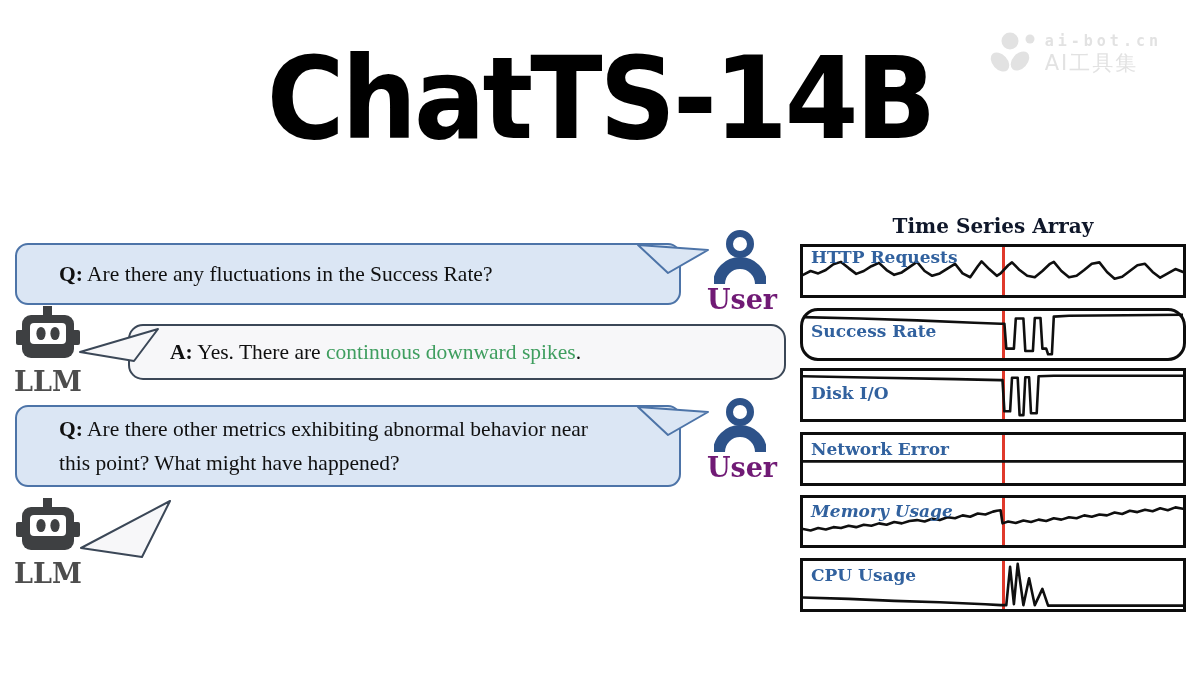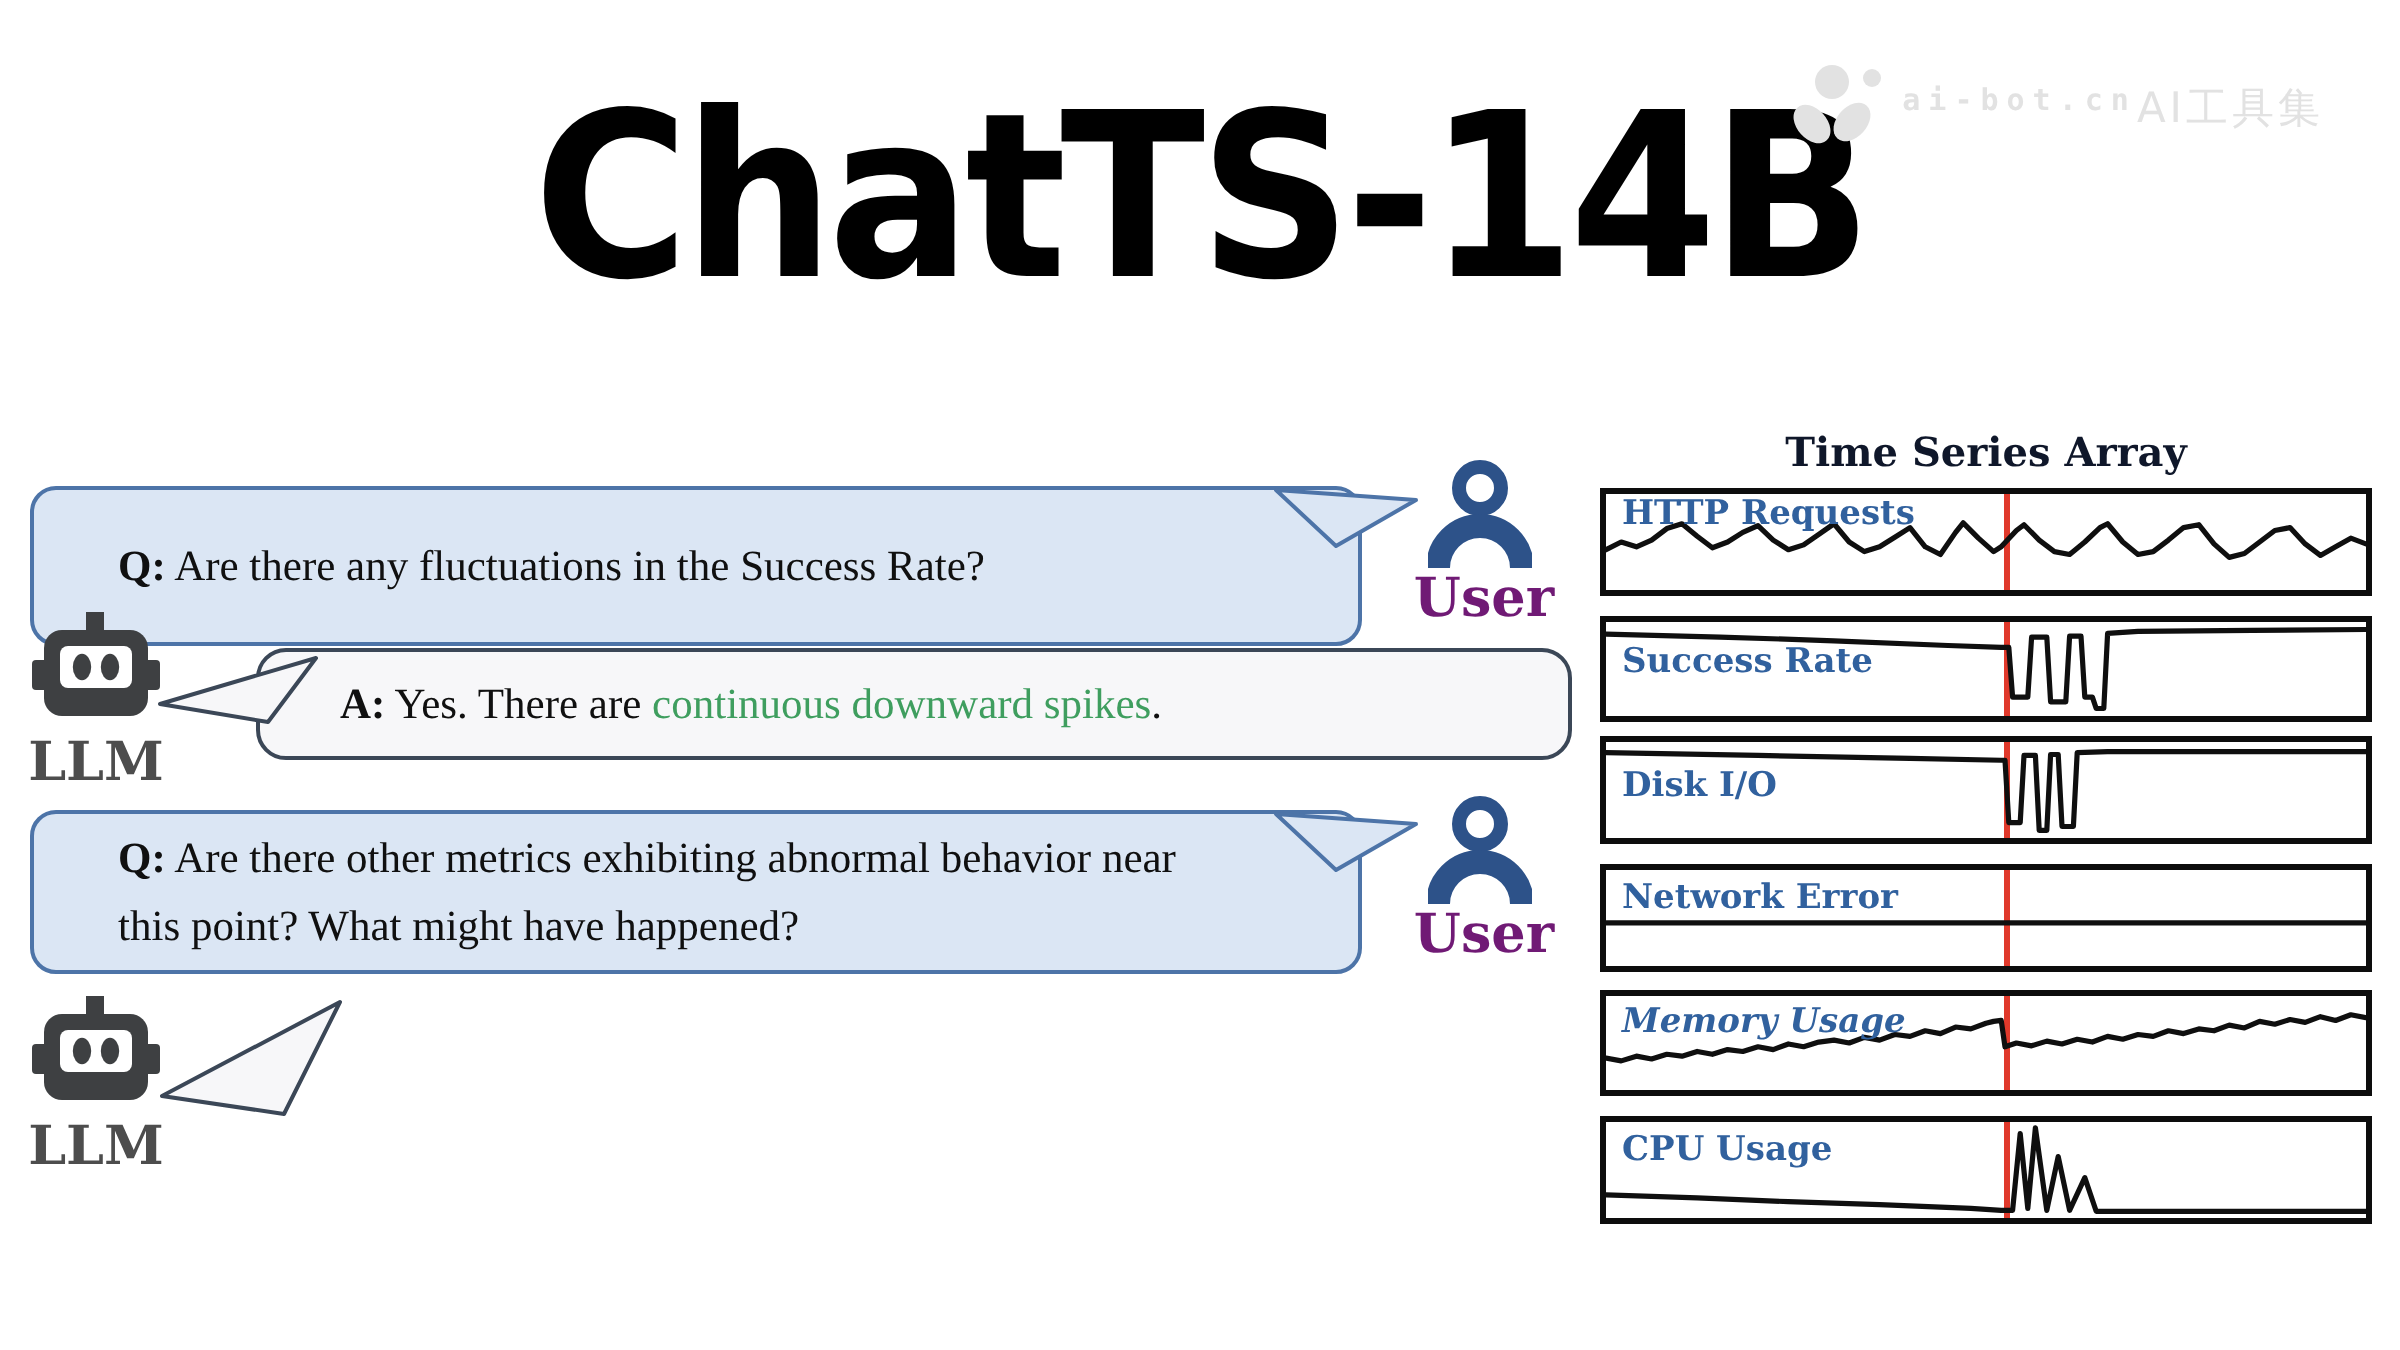--- a/index.html
+++ b/index.html
@@ -4,21 +4,21 @@
 <style>
   html,body{margin:0;padding:0;background:#fff;}
   .page{position:relative;width:1200px;height:675px;background:#ffffff;overflow:hidden;
         font-family:"Liberation Serif", serif;color:#111;}
   
   .slide-title{position:absolute;left:0;top:42px;width:100%;text-align:center;
         font-family:"DejaVu Sans", sans-serif;font-weight:800;font-size:106px;line-height:1;
         letter-spacing:-3px;color:#000;transform:scaleY(1.08);transform-origin:top center;}
   
   .watermark{position:absolute;right:38px;top:32px;display:flex;align-items:center;gap:10px;color:#e2e2e2;}
-  .wm-text{display:flex;flex-direction:row;line-height:1.15;}
+  .wm-text{display:flex;flex-direction:column;line-height:1.15;}
   .wm-line1{font-family:"DejaVu Sans Mono", monospace;font-weight:bold;font-size:15px;letter-spacing:4px;}
   .wm-line2{font-family:"DejaVu Sans", sans-serif;font-weight:normal;font-size:21px;letter-spacing:2px;}
   
   .bubble{position:absolute;box-sizing:border-box;display:flex;flex-direction:column;justify-content:center;}
   .bubble.q{background:#dbe6f4;border:2px solid #4d74a8;border-radius:13px;}
   .bubble.a{background:#f7f7f9;border:2px solid #3b4757;border-radius:15px;}
   .msg{margin:0;font-size:21.5px;line-height:1.5;color:#101010;}
   .b{font-weight:bold;}
   .g{color:#3f9e5f;}
   .tail{position:absolute;}
@@ -54,21 +54,21 @@
       <ellipse cx="11" cy="30" rx="7.5" ry="11" transform="rotate(-42 11 30)" fill="#e2e2e2"></ellipse>
       <ellipse cx="31" cy="29" rx="7.5" ry="11" transform="rotate(42 31 29)" fill="#e2e2e2"></ellipse>
       <circle cx="41" cy="7" r="4.5" fill="#e2e2e2"></circle>
     </svg>
     <div class="wm-text">
       <span class="wm-line1">ai-bot.cn</span>
       <span class="wm-line2">AI工具集</span>
     </div>
   </div>
 
-  <div class="bubble q" style="left:15px;top:243px;width:666px;height:80px;padding:0 40px 0 42px;">
+  <div class="bubble q" style="left:15px;top:243px;width:666px;height:62px;padding:0 40px 0 42px;">
     <p class="msg"><span class="b">Q:</span><span> Are there any fluctuations in the Success Rate?</span></p>
   </div>
   <svg class="tail tq" style="left:634px;top:240px;" width="80" height="38">
       <path d="M4,5 L74,10 L34,33 Z"></path>
     </svg>
 
   <div class="bubble a" style="left:128px;top:324px;width:658px;height:56px;padding:0 20px 0 40px;">
     <p class="msg"><span class="b">A:</span><span> Yes. There are </span><span class="g">continuous downward spikes</span><span>.</span></p>
   </div>
   <svg class="tail ta" style="left:76px;top:322px;" width="90" height="44">
@@ -122,21 +122,21 @@
 
   <div class="ts-title">Time Series Array</div>
   <div>
       <div class="ts-chart" style="top: 244px; height: 54px;">
         <div class="ts-marker" style="left: 52.3%;"></div>
         <svg viewBox="0 0 100 100" preserveAspectRatio="none">
           <polyline points="0,58 2,50 4,55 6,48 8,36 10,31 12,44 14,56 16,50 18,40 20,33 22,48 24,58 26,53 28,42 30,31 32,50 34,60 36,55 38,45 40,35 42,55 44,63 46,40 47,30 49,46 51,60 52,55 54,38 55,32 57,48 59,60 61,63 63,50 65,35 66,31 68,50 70,63 72,60 74,48 76,35 78,32 80,52 82,66 84,62 86,50 88,38 90,35 92,52 94,64 96,55 98,46 100,52" vector-effect="non-scaling-stroke"></polyline>
         </svg>
         <span class="ts-label" style="top: 0;">HTTP Requests</span>
       </div>
-      <div class="ts-chart" style="top: 308px; height: 53px;">
+      <div class="ts-chart" style="top: 308px; height: 53px; border-radius: 18px;">
         <div class="ts-marker" style="left: 52.3%;"></div>
         <svg viewBox="0 0 100 100" preserveAspectRatio="none">
           <polyline points="0,13 15,16 30,20 45,25 52,27 53,27 53.5,80 55.5,80 56,16 58,16 58.5,85 60.5,85 61,15 62.5,15 63,80 64,80 64.5,92 65.5,92 66,12 70,10 85,9 100,8" vector-effect="non-scaling-stroke"></polyline>
         </svg>
         <span class="ts-label" style="top: 10px;">Success Rate</span>
       </div>
       <div class="ts-chart" style="top: 368px; height: 54px;">
         <div class="ts-marker" style="left: 52.3%;"></div>
         <svg viewBox="0 0 100 100" preserveAspectRatio="none">
           <polyline points="0,11 20,14 40,17 52,19 52.5,19 53,84 54.5,84 55,14 56.5,14 57,92 58,92 58.5,13 59.5,13 60,88 61.5,88 62,11 66,10 100,10" vector-effect="non-scaling-stroke"></polyline>

